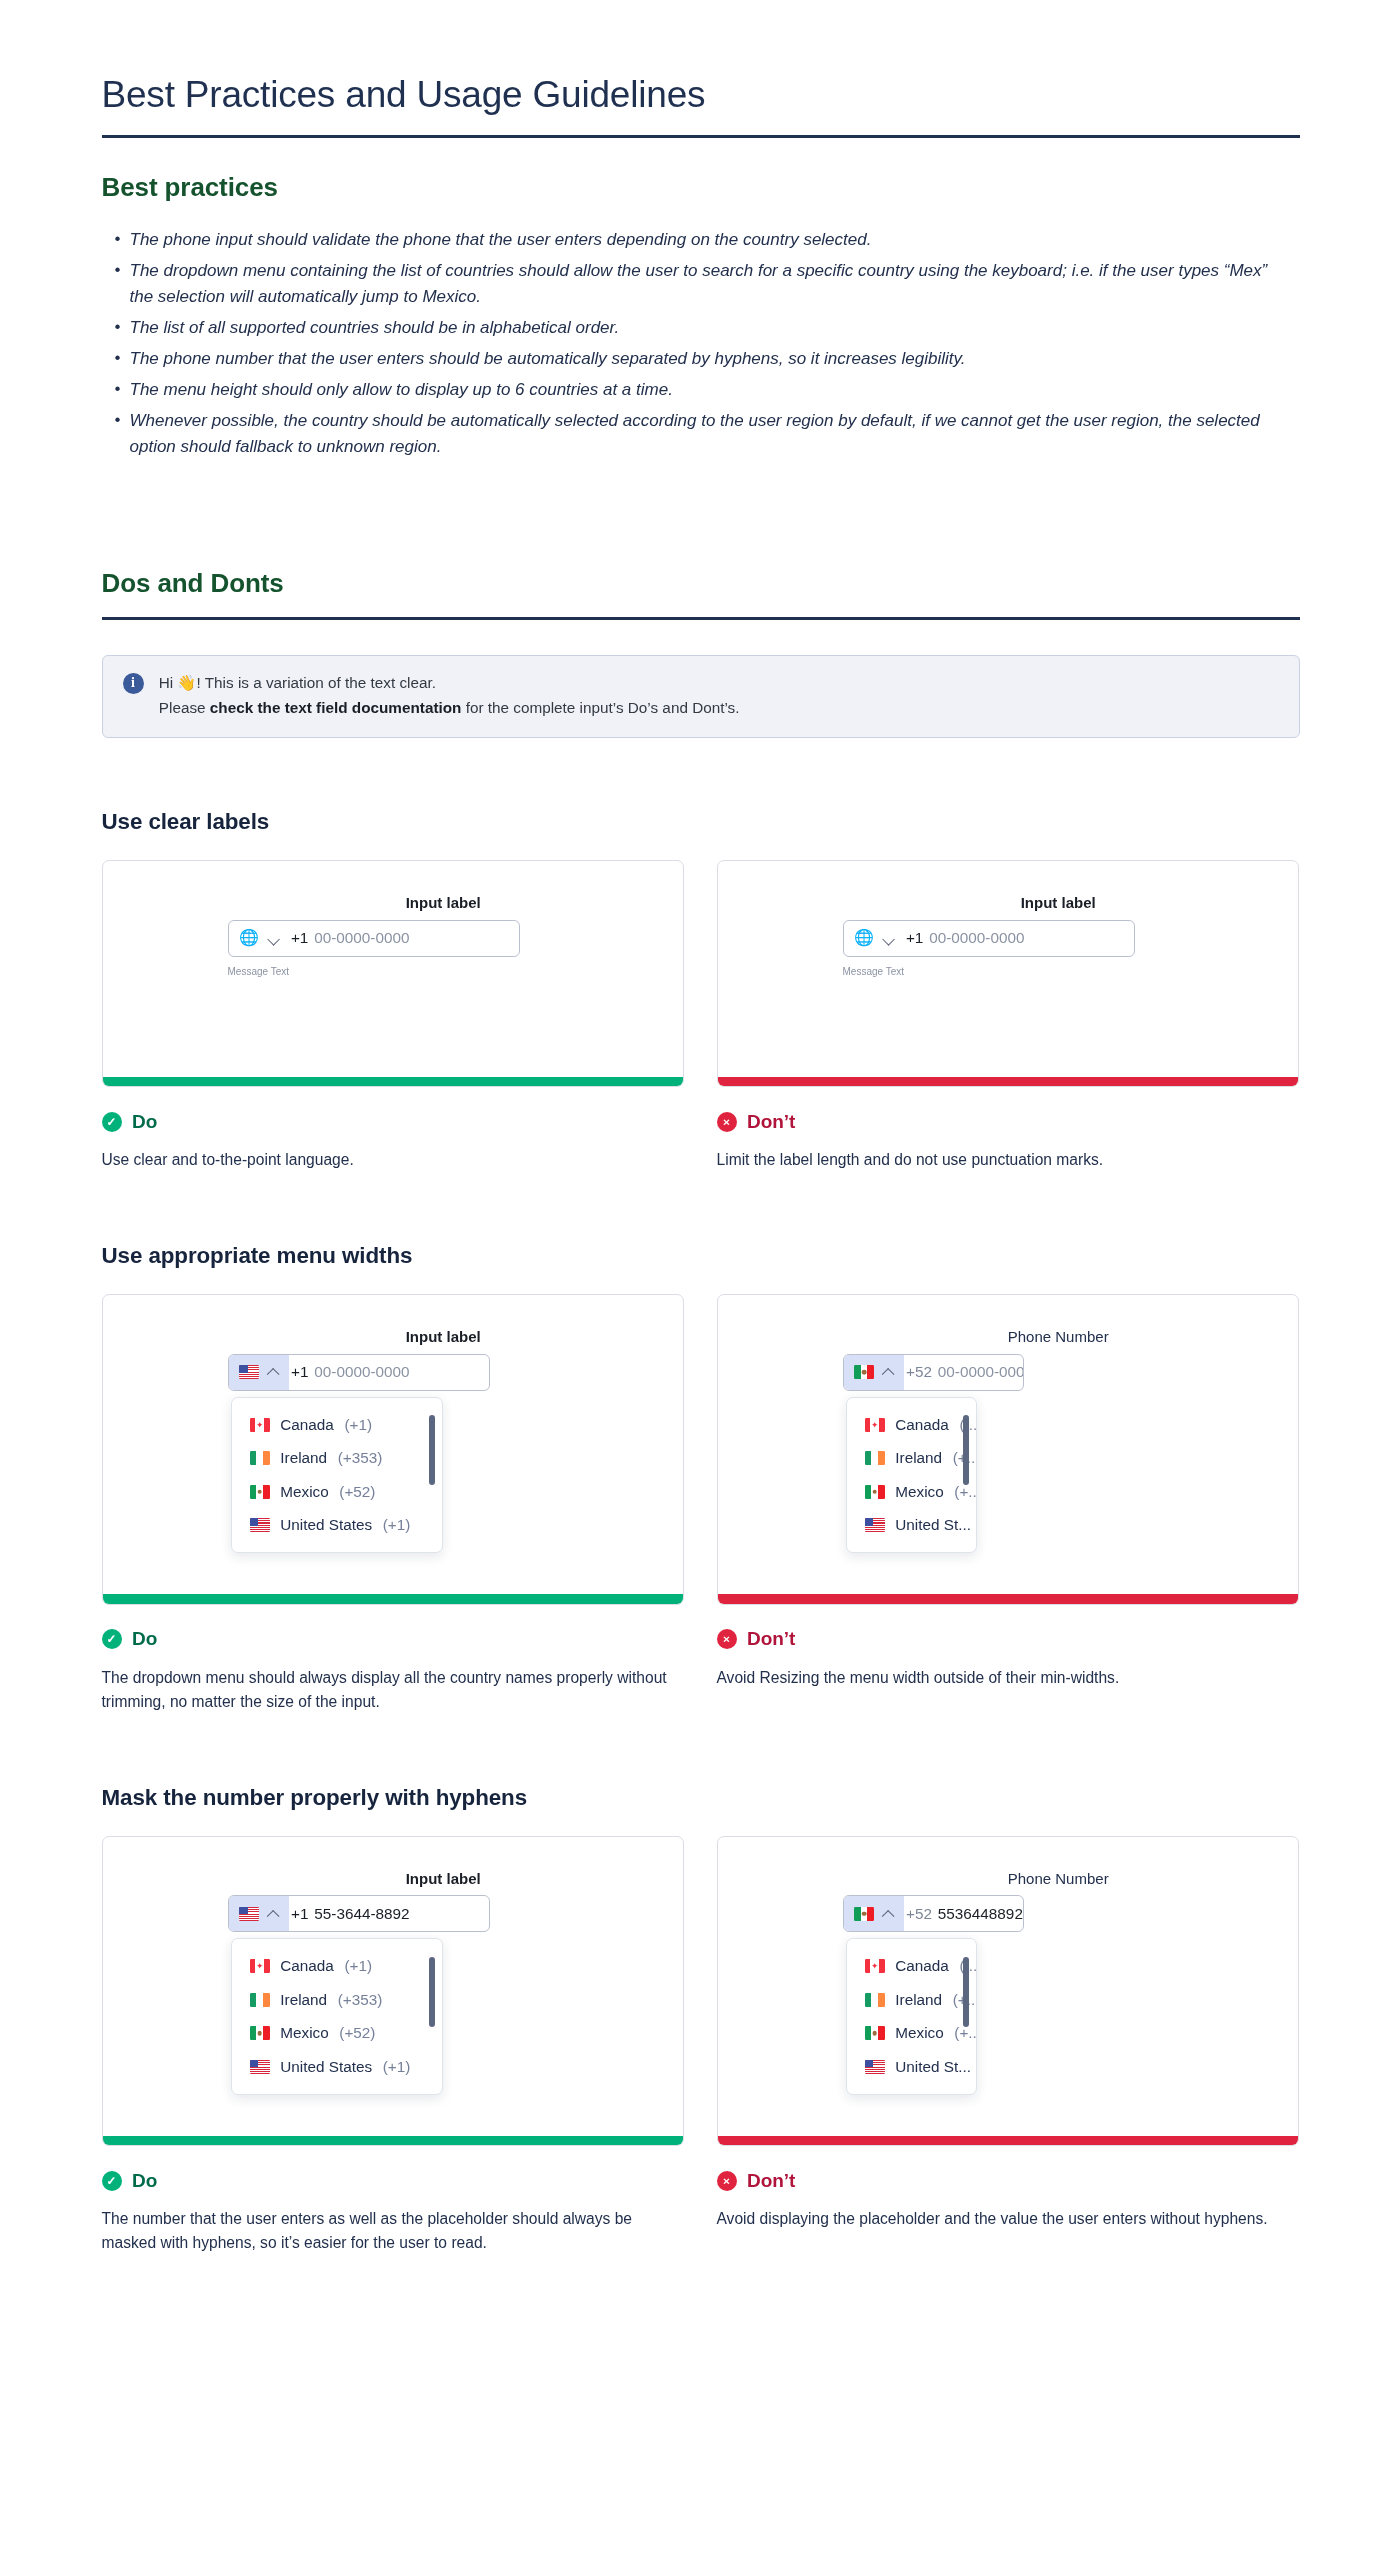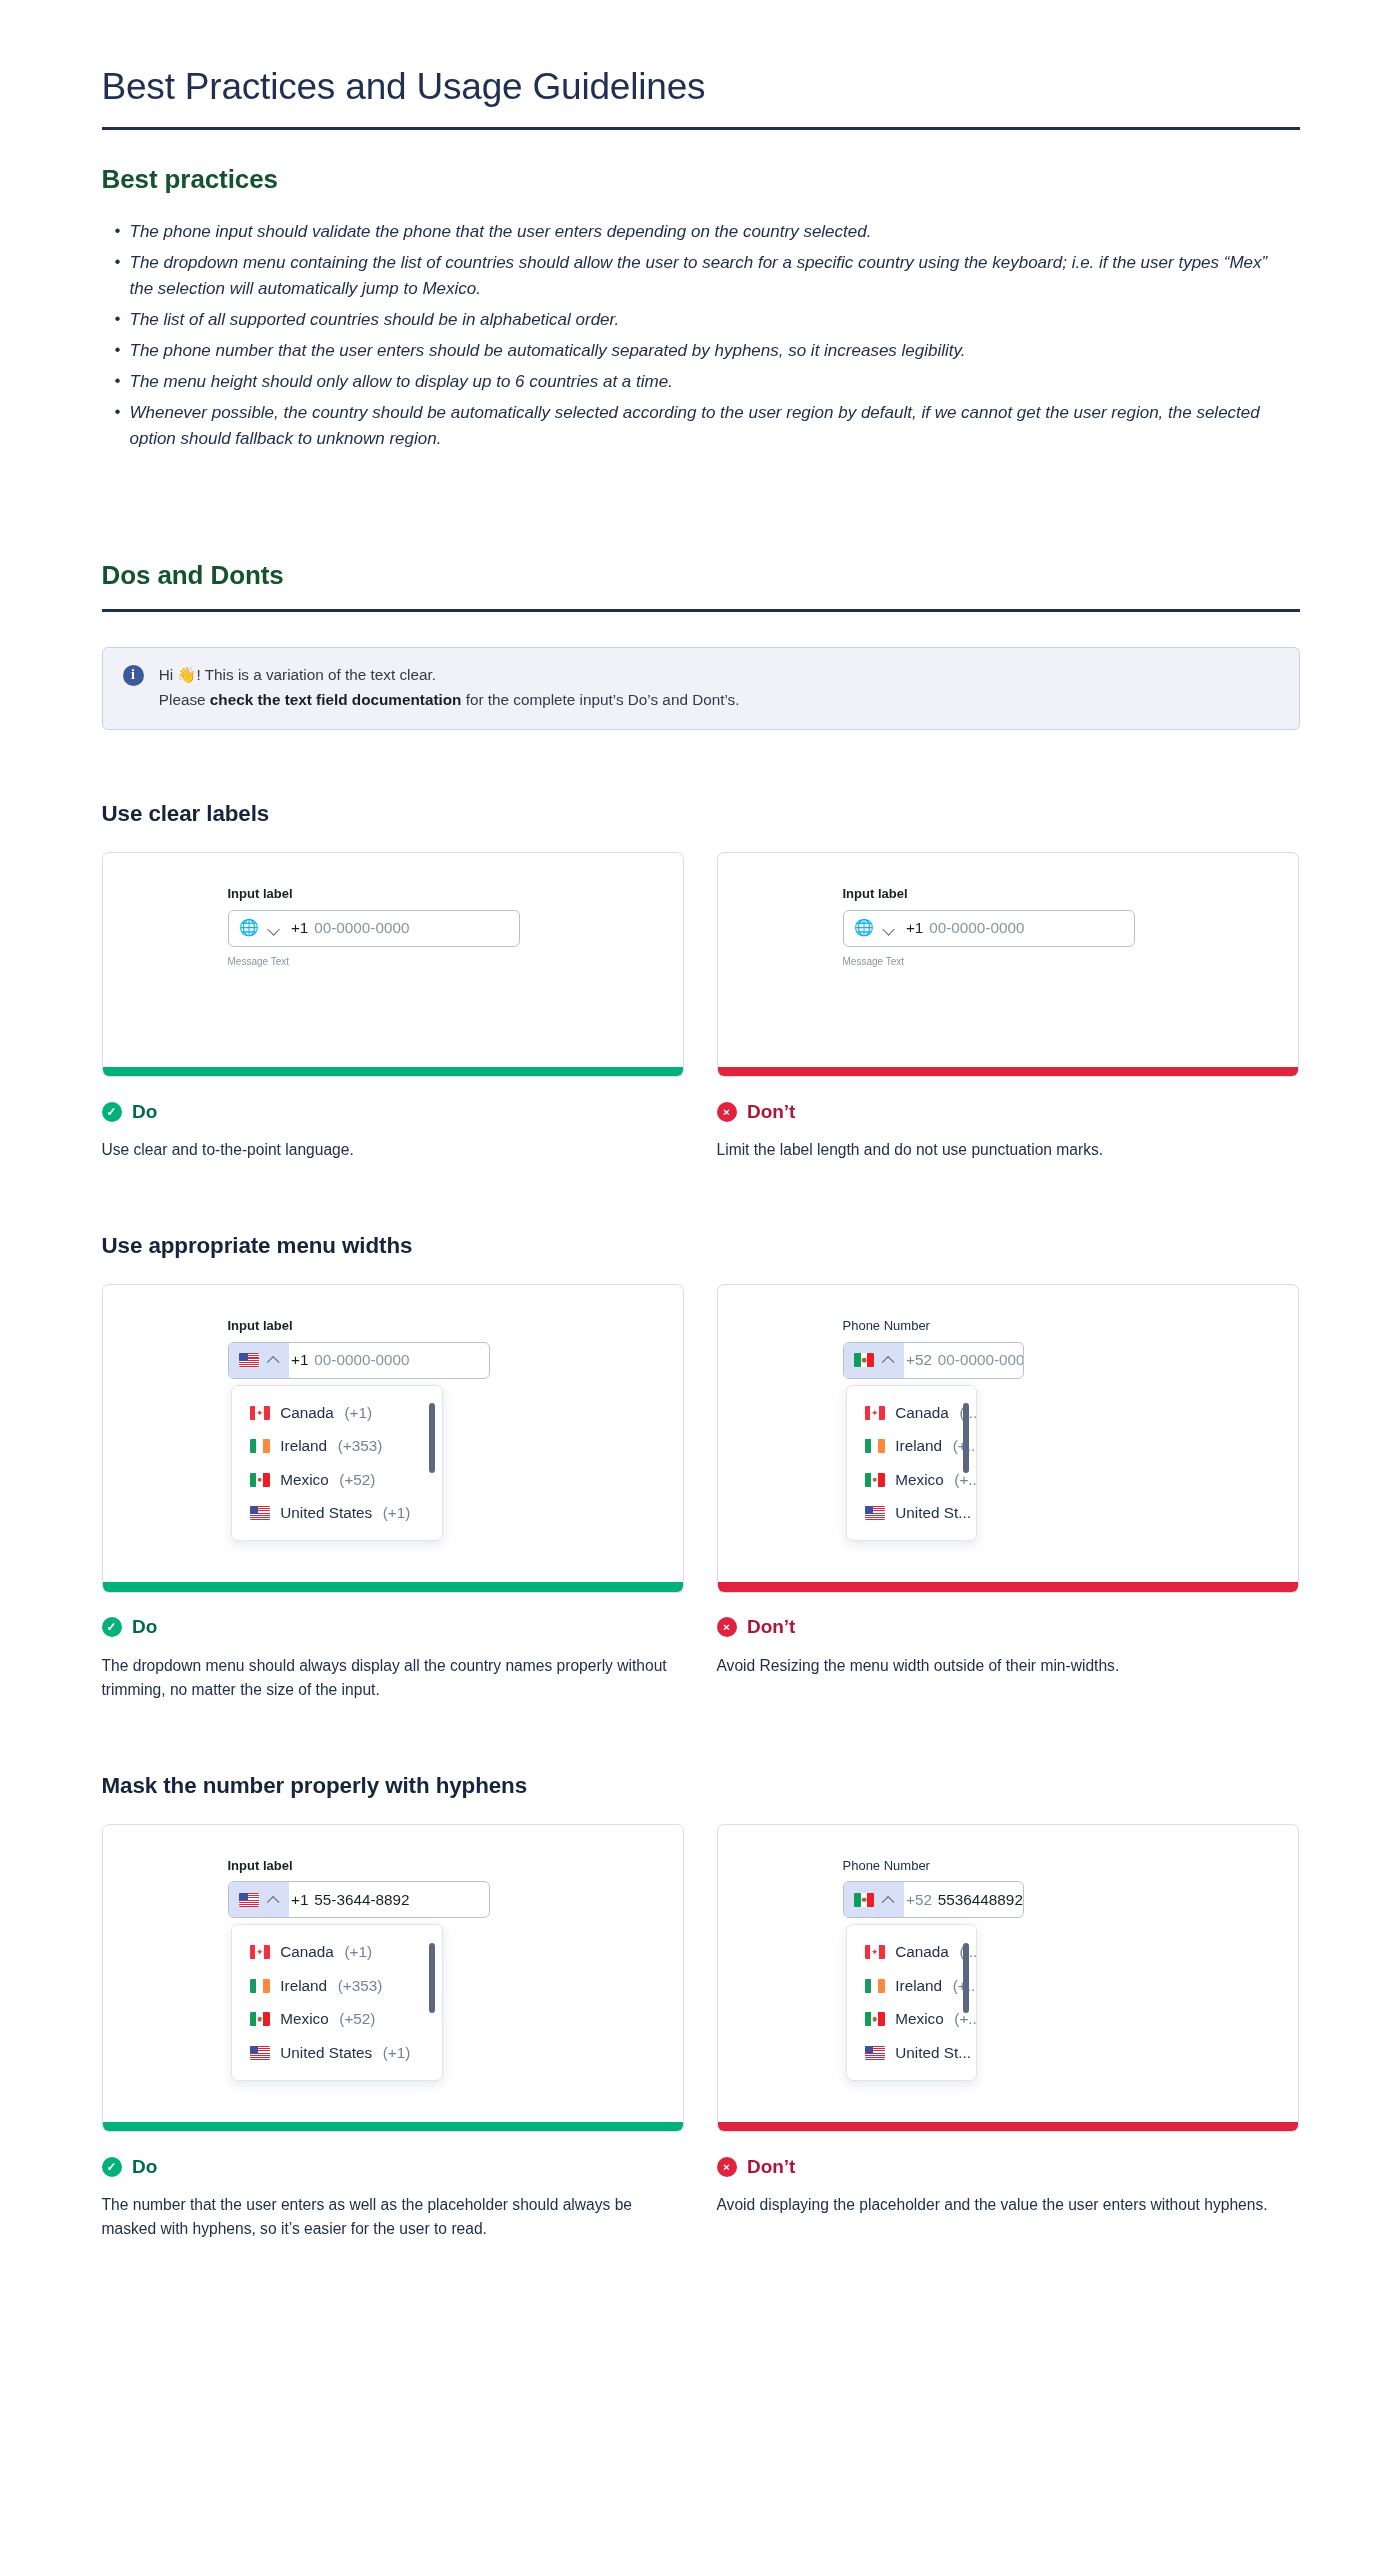--- a/index.html
+++ b/index.html
@@ -17,21 +17,21 @@
 
   .page {
     width: 1401px;
     min-height: 2576px;
     position: relative;
     padding: 0;
   }
 
   .wrap {
     width: 1198px;
-    margin: 0 auto;
+    margin: 8px auto;
     padding-top: 65px;
   }
 
   
   .h1 {
     font-size: 37px;
     font-weight: 500;
     letter-spacing: -0.2px;
     color: #1f3050;
     line-height: 1.2;
@@ -165,24 +165,25 @@
     margin-top: 15.3px;
     font-size: 15.6px;
     line-height: 1.55;
     color: #22304d;
     max-width: 566px;
   }
 
   
   .field { position: relative; }
   .field-label {
-    font-size: 13px;
+    font-size: 15px;
     font-weight: 700;
     color: #1a1f27;
     margin-bottom: 8.3px;
+    text-align: center;
   }
   .field-label.regular { font-weight: 400; color: #22304d; }
 
   .phone-input {
     display: inline-flex;
     align-items: stretch;
     border: 1.2px solid #b9bfcc;
     border-radius: 5.9px;
     height: 37px;
     background: #ffffff;

